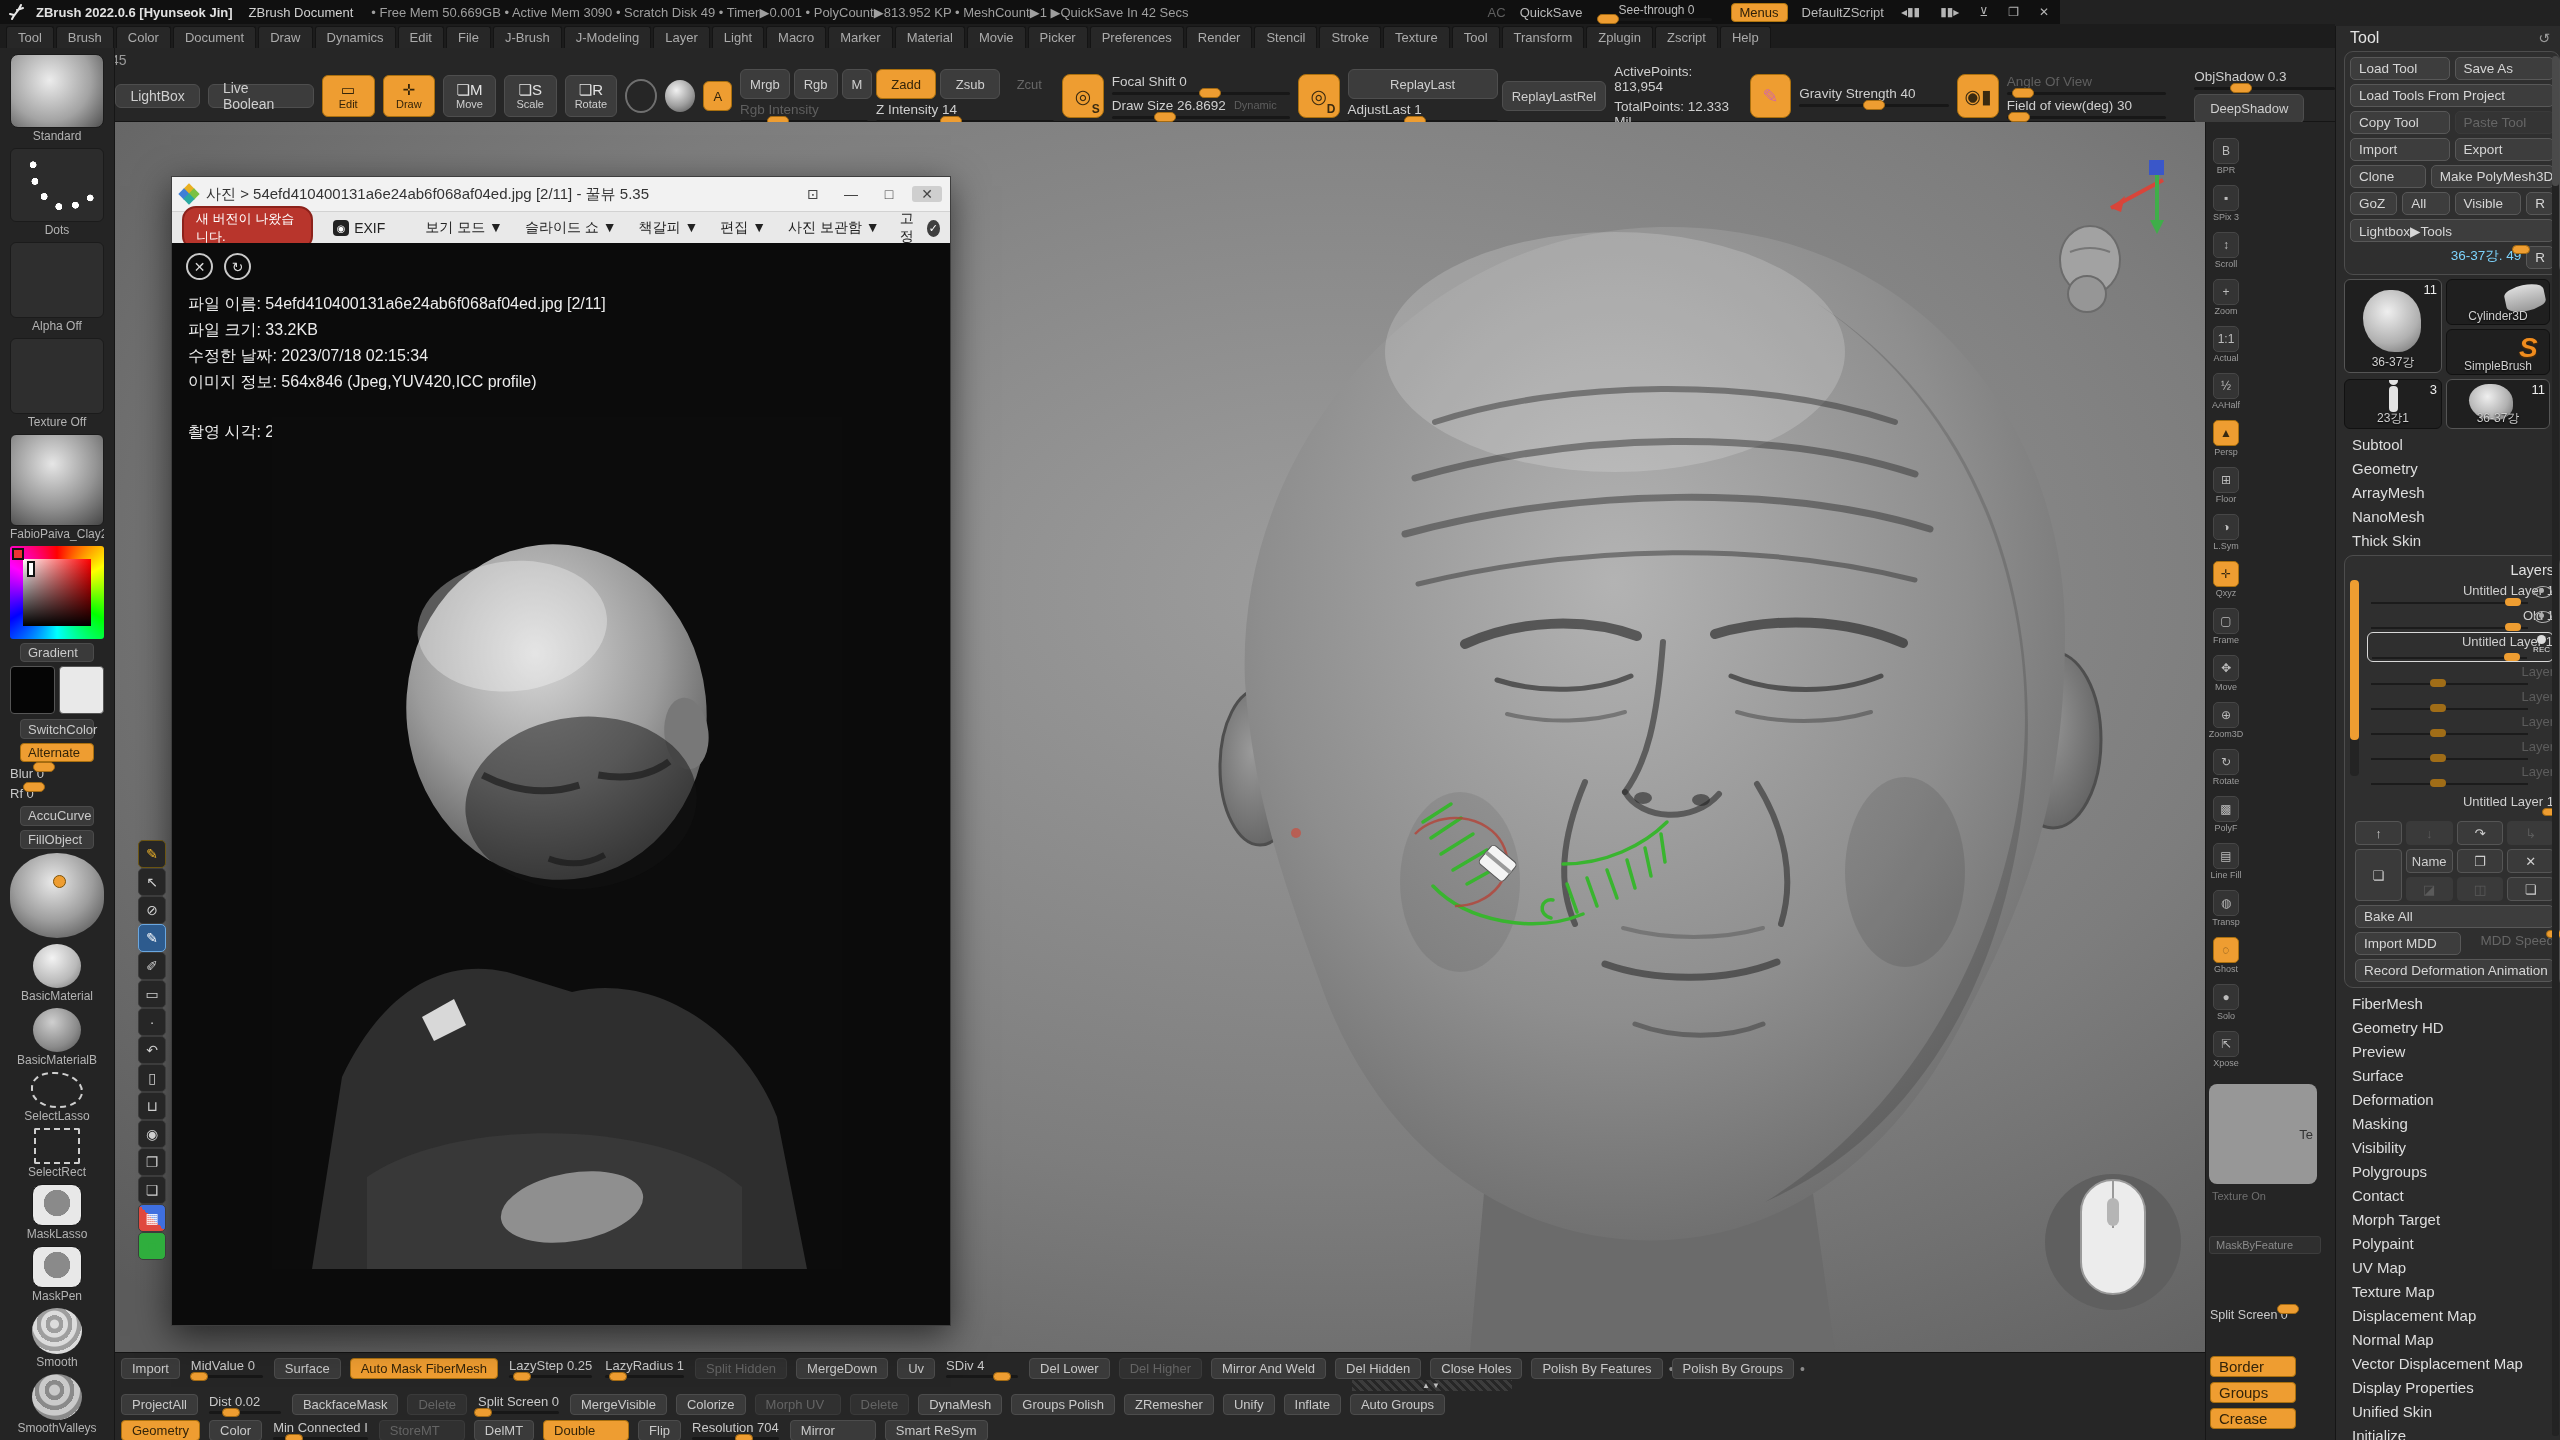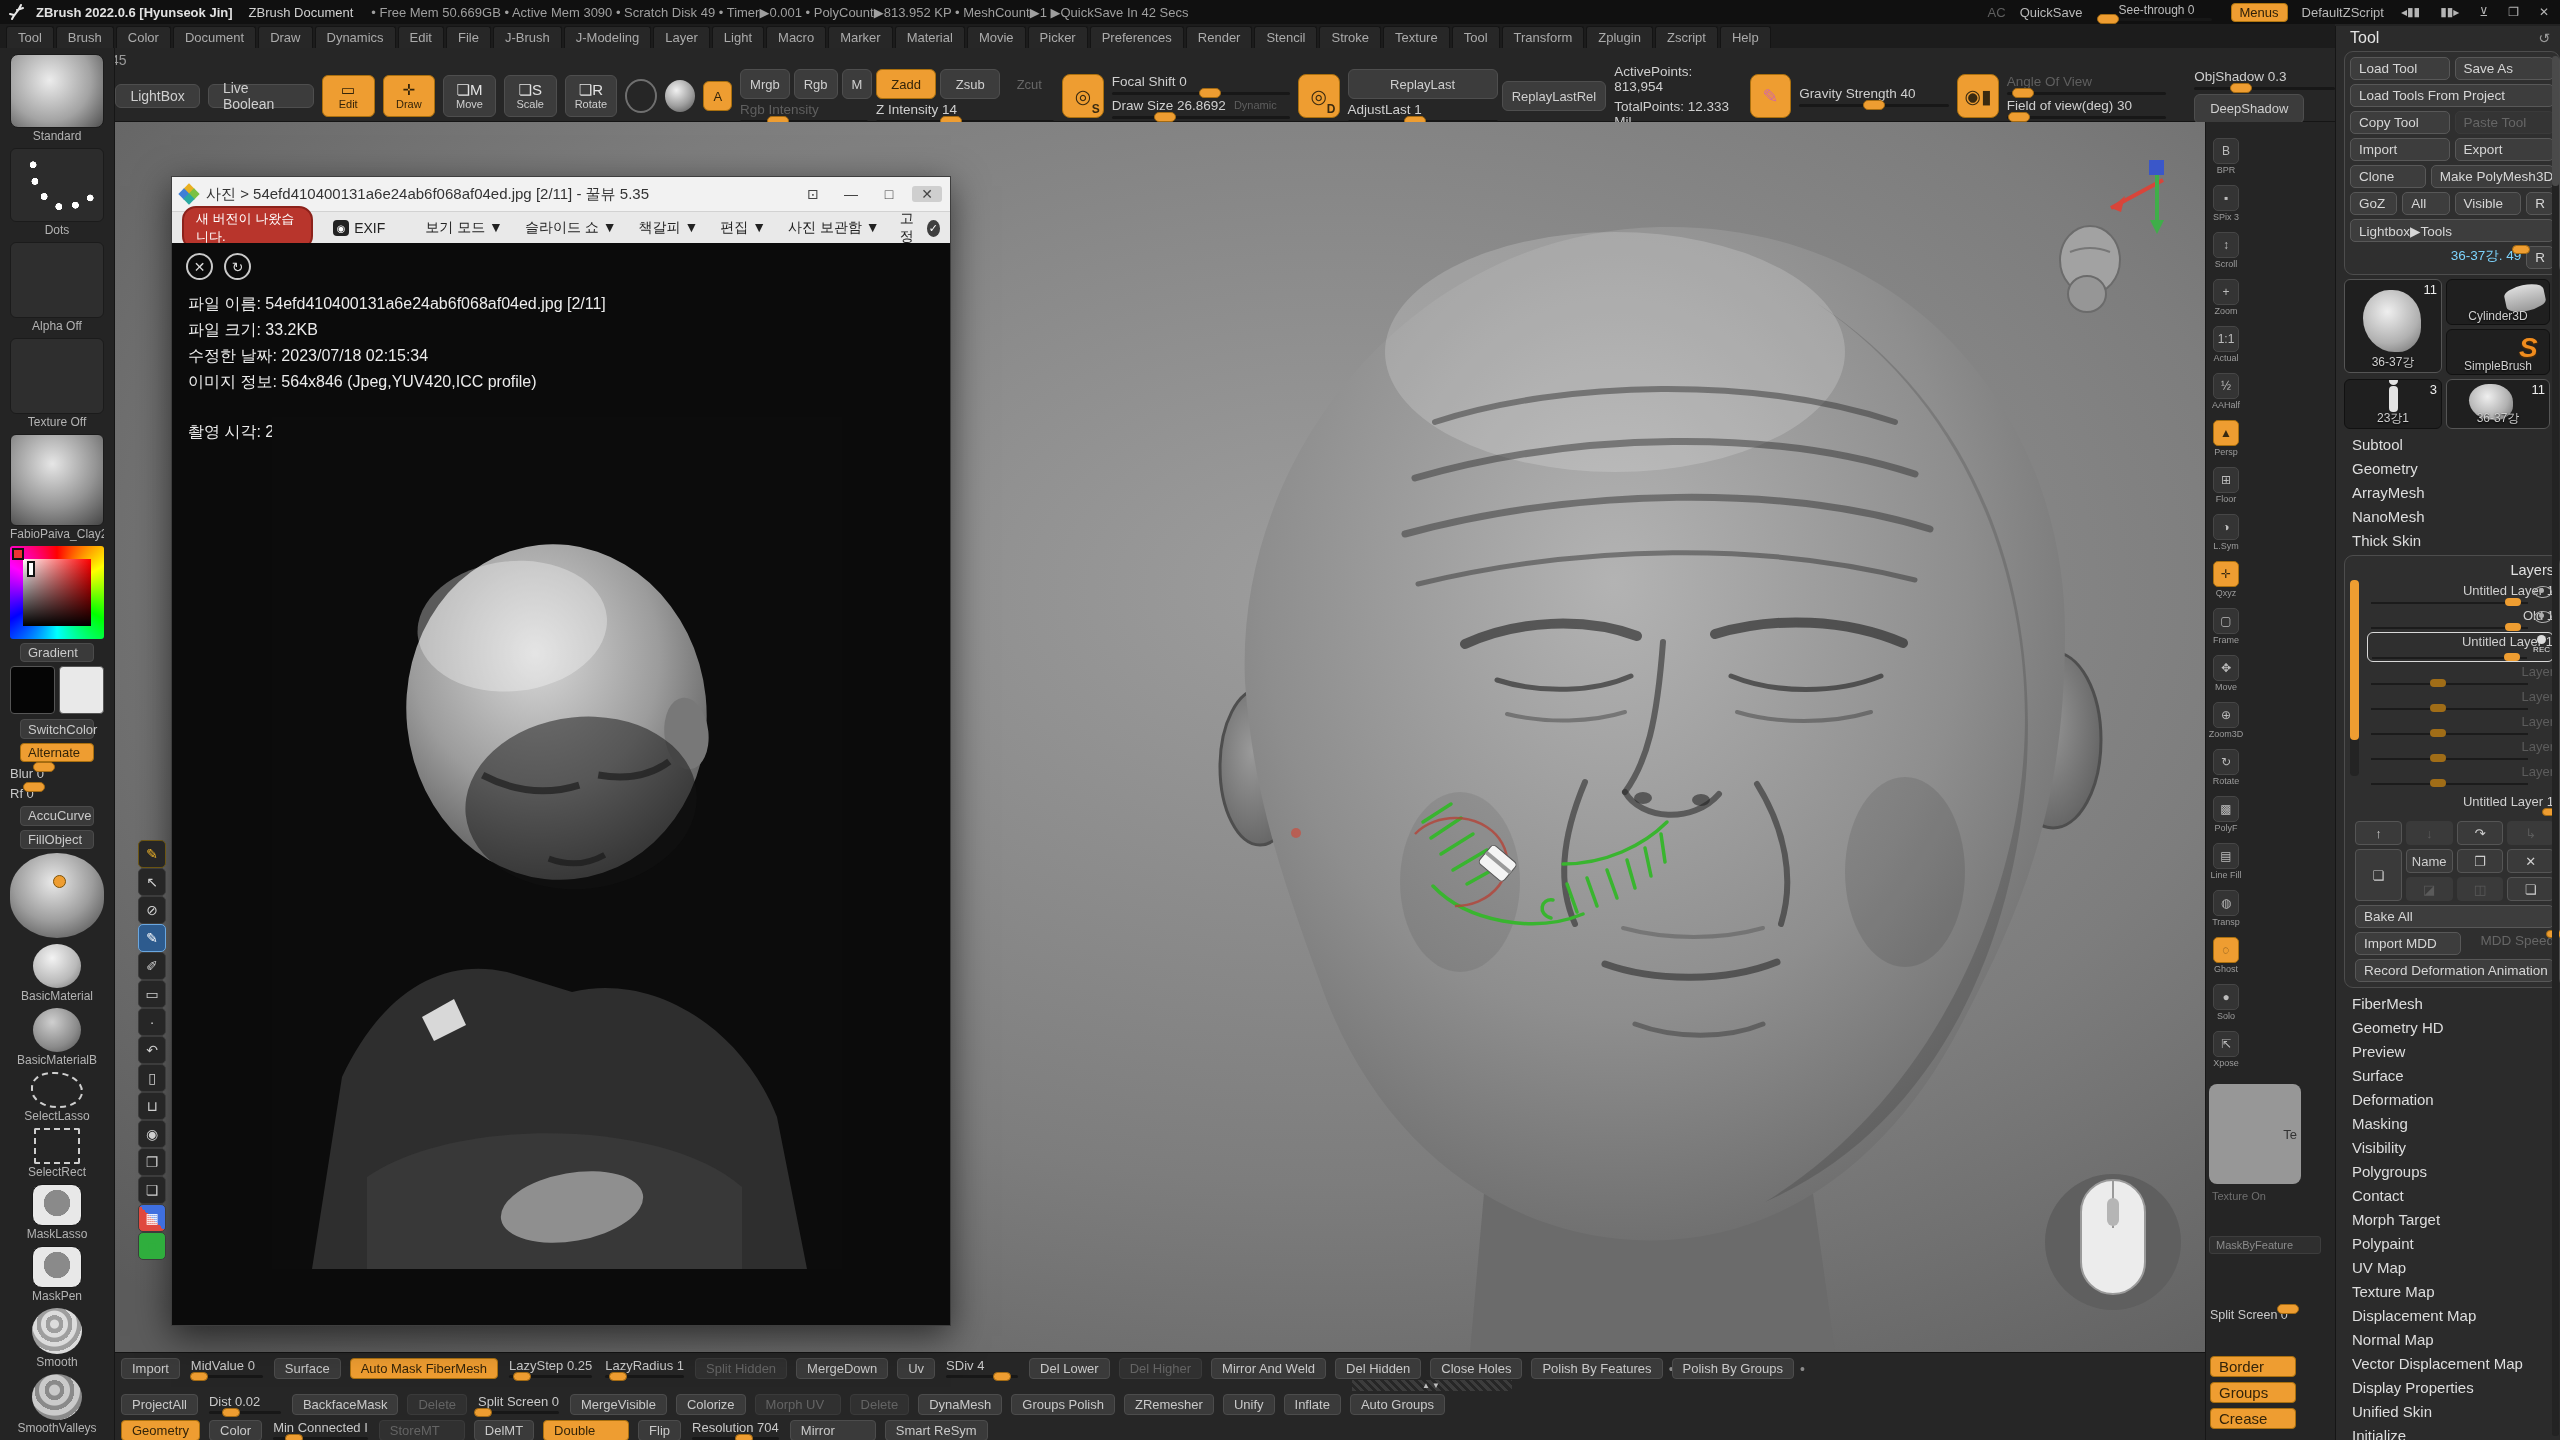--- a/index.html
+++ b/index.html
@@ -1,18 +1,18 @@
 <!DOCTYPE html>
 <html><head>
 <meta charset="utf-8">
 <style>
   html,body{margin:0;padding:0;background:#0d0d0d;font-family:"Liberation Sans","DejaVu Sans",sans-serif;}
   #root{position:relative;width:2560px;height:1440px;background:#222;overflow:hidden;color:#c9c9c9;font-size:13px;}
   
-  .titlebar{position:absolute;left:0;top:0;width:2560px;height:24px;background:#101010;display:flex;align-items:center;gap:10px;padding:0 8px;box-sizing:border-box;color:#b9b9b9;}
+  .titlebar{position:absolute;left:0;top:0;width:2060px;height:24px;background:#101010;display:flex;align-items:center;gap:10px;padding:0 8px;box-sizing:border-box;color:#b9b9b9;}
   .titlebar .app{color:#e2e2e2;font-weight:bold;}
   .titlebar .doc{margin-left:6px;color:#d0d0d0;}
   .titlebar .stats{margin-left:8px;color:#9f9f9f;}
   .titlebar .spacer{flex:1;}
   .tb-right{display:flex;align-items:center;gap:14px;}
   .dimtxt{color:#5f5f5f;}
   .seethrough{display:flex;flex-direction:column;align-items:center;font-size:12px;color:#bdbdbd;width:120px;}
   .seethrough .track{width:110px;margin-top:1px;}
   .menus-btn{background:#ee9d31;border:1px solid #b0760f;border-radius:4px;color:#2e2009;padding:1px 8px;font-size:13px;}
   .winico{color:#b5b5b5;font-size:12px;padding:0 3px;}
@@ -97,21 +97,21 @@
   .pv-info{position:absolute;left:16px;top:48px;font-size:16px;color:#ececec;line-height:26px;}
   .pv-info div:last-child{margin-top:24px;}
   .pv-photo{position:absolute;left:100px;top:174px;width:570px;height:852px;}
   
   .gutter{position:absolute;left:2205px;top:122px;width:130px;height:1318px;background:#252525;box-sizing:border-box;border-left:1px solid #171717;}
   .rstrip{position:absolute;left:3px;top:16px;display:flex;flex-direction:column;}
   .rs-item{width:34px;height:46px;display:flex;flex-direction:column;align-items:center;margin-bottom:1px;}
   .rs-ico{width:26px;height:26px;background:#343434;border:1px solid #464646;border-radius:5px;display:flex;align-items:center;justify-content:center;font-size:12px;color:#bcbcbc;box-sizing:border-box;}
   .rs-item.orange .rs-ico{background:#ee9d31;border-color:#a96f0e;color:#3a2a10;}
   .rs-label{font-size:9px;color:#9c9c9c;margin-top:1px;white-space:nowrap;}
-  .tooltipbox{position:absolute;left:3px;top:962px;width:92px;height:100px;background:#979797;border-radius:8px;color:#333;display:flex;align-items:center;justify-content:flex-end;padding-right:4px;box-sizing:border-box;font-size:13px;}
+  .tooltipbox{position:absolute;left:3px;top:962px;width:108px;height:100px;background:#979797;border-radius:8px;color:#333;display:flex;align-items:center;justify-content:flex-end;padding-right:4px;box-sizing:border-box;font-size:13px;}
   .texture-on{position:absolute;left:6px;top:1068px;font-size:11px;color:#6f6f6f;}
   .maskbyf{position:absolute;left:3px;top:1114px;width:112px;height:18px;background:#2f2f2f;border:1px solid #3d3d3d;border-radius:3px;color:#8b8b8b;font-size:11px;display:flex;align-items:center;padding-left:6px;box-sizing:border-box;}
   .g-orange{position:absolute;left:4px;width:86px;height:21px;background:#ee9d31;border:1px solid #a96f0e;border-radius:4px;color:#342409;font-size:15px;display:flex;align-items:center;padding-left:8px;box-sizing:border-box;}
   .g-split{position:absolute;left:4px;top:1186px;width:120px;font-size:12.5px;color:#c9c9c9;}
   
   .bottombar{position:absolute;left:115px;top:1352px;width:2090px;height:88px;background:#262626;border-top:1px solid #141414;box-sizing:border-box;overflow:visible;}
   .bb-row{position:absolute;left:6px;display:flex;align-items:center;gap:9px;height:22px;}
   .bb-item{position:relative;display:flex;flex-direction:column;justify-content:center;flex:none;}
   .bb-item.btn{background:#3a3a3a;border:1px solid #4c4c4c;border-radius:4px;padding:0 10px;font-size:13px;color:#c9c9c9;height:21px;box-sizing:border-box;}
   .bb-item.orange{background:#ee9d31;border-color:#a96f0e;color:#342409;}

